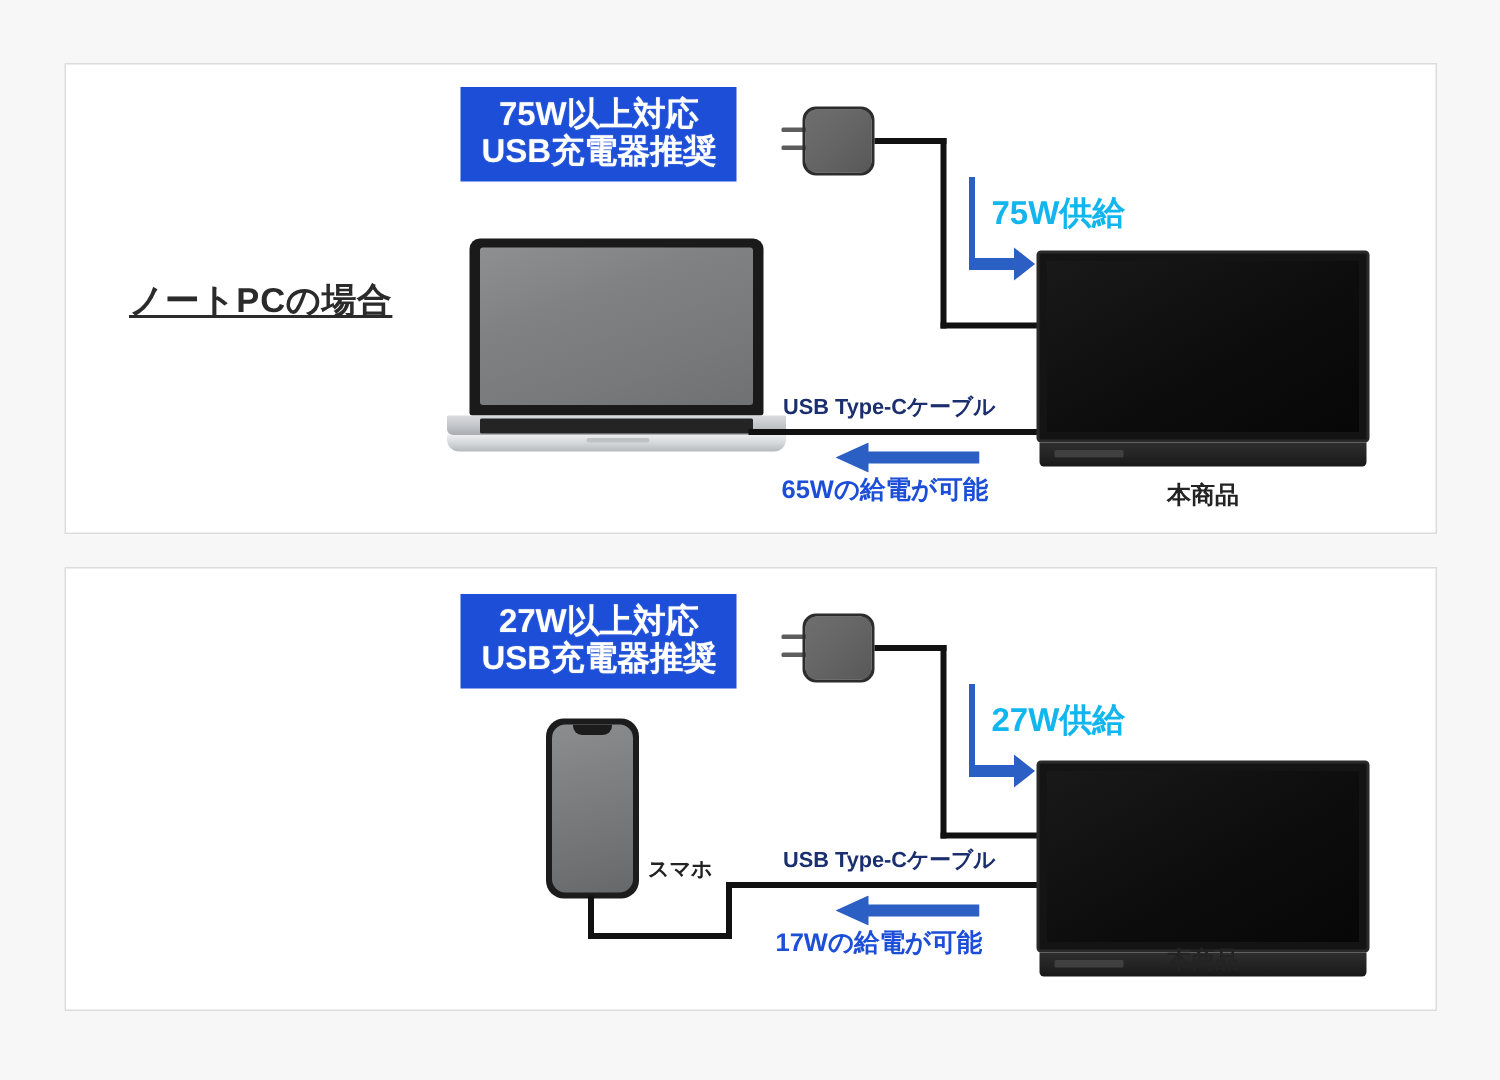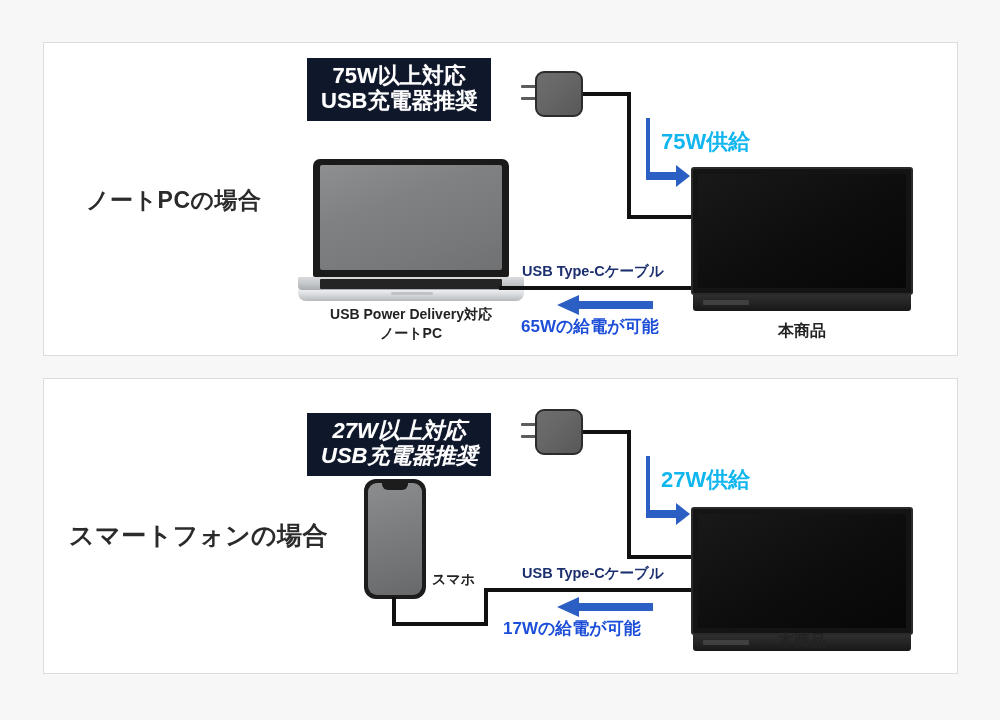--- a/index.html
+++ b/index.html
@@ -34,27 +34,27 @@
   .panel-inner { position: absolute; inset: 0; }
 
   
   .scenario-label {
     position: absolute;
     font-weight: bold;
     color: #2b2b2b;
     letter-spacing: 0.5px;
     white-space: nowrap;
   }
-  .scenario-label.l1 { left: 42px; top: 142px; font-size: 23px; }
+  .scenario-label.l1 { left: 42px; top: 142px; font-size: 23px; text-decoration: underline; }
   .scenario-label.l2 { left: 25px; top: 140px; font-size: 25px; }
 
   
   .badge {
     position: absolute;
-    background: #0f172a;
+    background: #1d4ed8;
     color: #ffffff;
     font-weight: bold;
     text-align: center;
     line-height: 1.12;
     padding: 6px 14px 8px 14px;
     box-sizing: border-box;
     font-size: 22px;
     white-space: nowrap;
     text-shadow: 0 0 1px rgba(255,255,255,.35);
   }
@@ -276,24 +276,20 @@
       <div class="laptop" style="left:254px; top:116px;">
         <div class="lid">
           <div class="screen"></div>
         </div>
         <div class="hinge"></div>
         <div class="keys"></div>
         <div class="base"></div>
         <div class="notch"></div>
       </div>
 
-      <div class="device-caption" style="left:228px; top:262px; width:278px;">
-        <span class="l">USB Power Delivery対応</span>
-        <span class="l">ノートPC</span>
-      </div>
 
       <div class="wire h" style="left:455px; top:243px; width:194px;"></div>
 
       <div class="cable-caption" style="left:478px; top:219px;">USB Type-Cケーブル</div>
 
       <div class="left-arrow" style="left:513px; top:252px;">
         <svg width="96" height="20" viewBox="0 0 96 20">
           <path d="M0 10 L22 0 L22 6 L96 6 L96 14 L22 14 L22 20 Z" fill="#2b5fc4"></path>
         </svg>
       </div>
@@ -309,23 +305,22 @@
       </div>
 
       <div class="device-caption caption-lg" style="left:672px; top:277px; width:172px;">本商品</div>
 
     </div>
   </div>
 
   <div class="panel p2">
     <div class="panel-inner">
 
-      <div class="scenario-label l2">スマートフォンの場合</div>
-
-      <div class="badge" style="left:263px; top:34px;font-style:italic;">
+
+      <div class="badge" style="left:263px; top:17px;">
         <span class="l">27W以上対応</span>
         <span class="l">USB充電器推奨</span>
       </div>
 
       <div class="adapter" style="left:477px; top:30px;">
         <div class="prong p-a"></div>
         <div class="prong p-b"></div>
         <div class="body"></div>
       </div>
 
@@ -357,21 +352,21 @@
       <div class="wire h" style="left:440px; top:209px; width:209px;"></div>
 
       <div class="cable-caption" style="left:478px; top:185px;">USB Type-Cケーブル</div>
 
       <div class="left-arrow" style="left:513px; top:218px;">
         <svg width="96" height="20" viewBox="0 0 96 20">
           <path d="M0 10 L22 0 L22 6 L96 6 L96 14 L22 14 L22 20 Z" fill="#2b5fc4"></path>
         </svg>
       </div>
 
-      <div class="draw-text" style="left:459px; top:238px;">17Wの給電が可能</div>
+      <div class="draw-text" style="left:473px; top:238px;">17Wの給電が可能</div>
 
       <div class="monitor" style="left:647px; top:128px;">
         <div class="bezel">
           <div class="display"></div>
         </div>
         <div class="stand"></div>
         <div class="brand"></div>
       </div>
 
       <div class="device-caption caption-lg" style="left:672px; top:251px; width:172px;">本商品</div>

